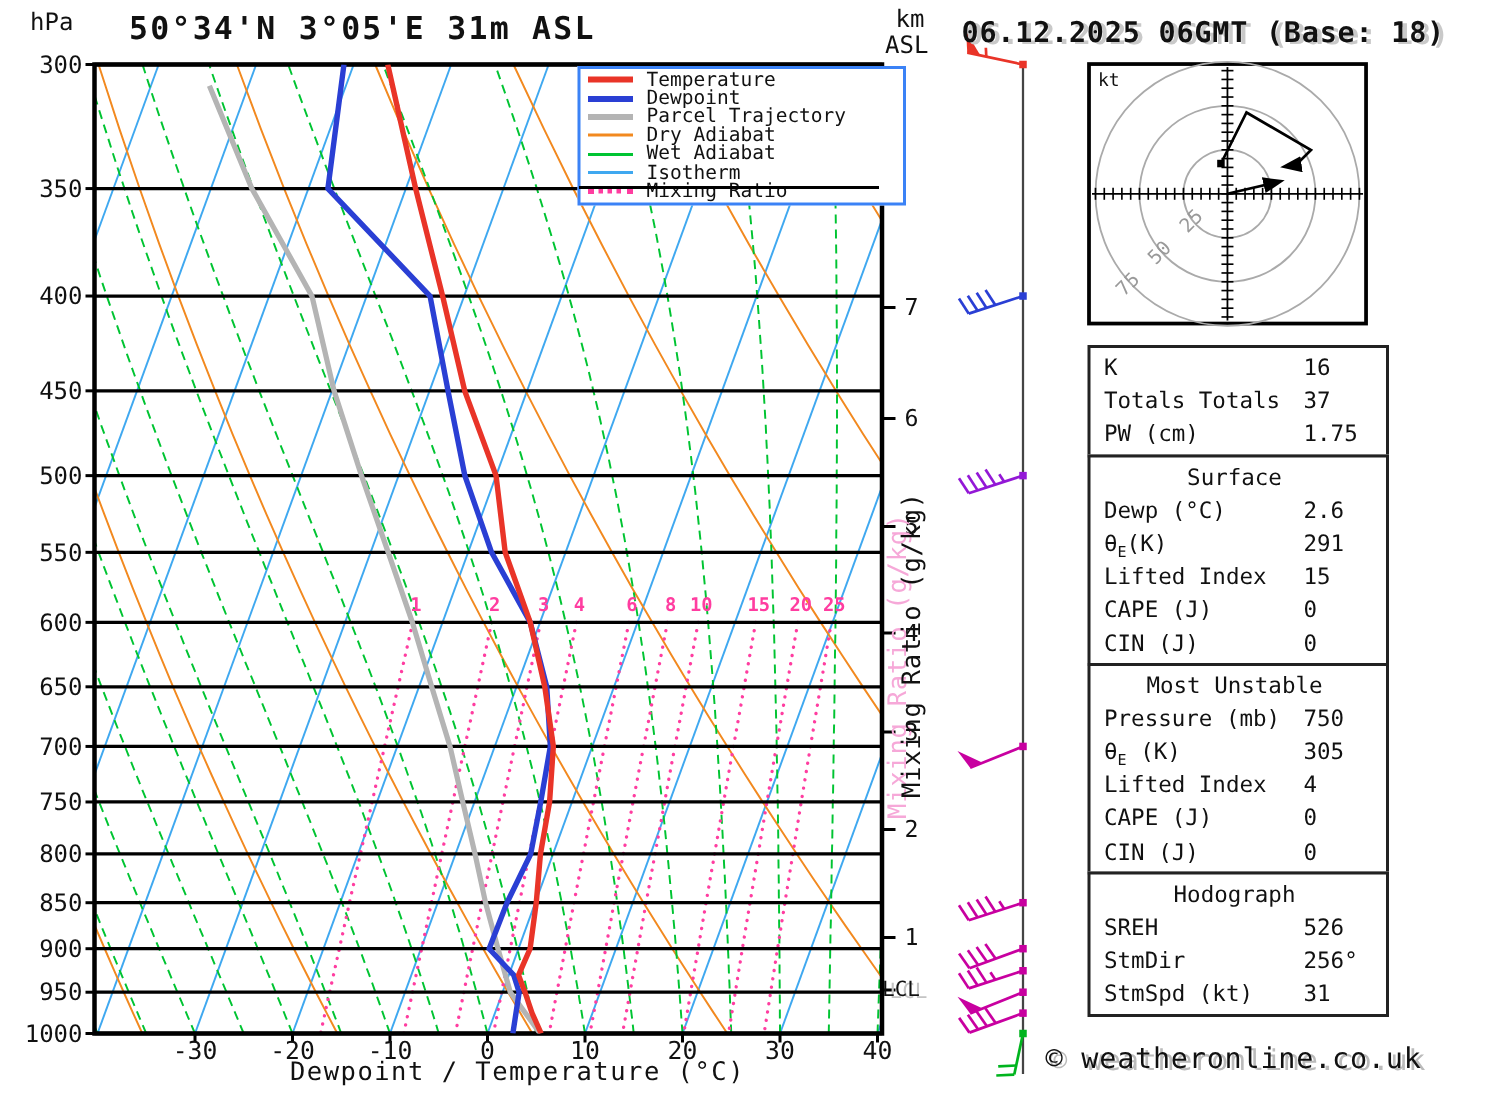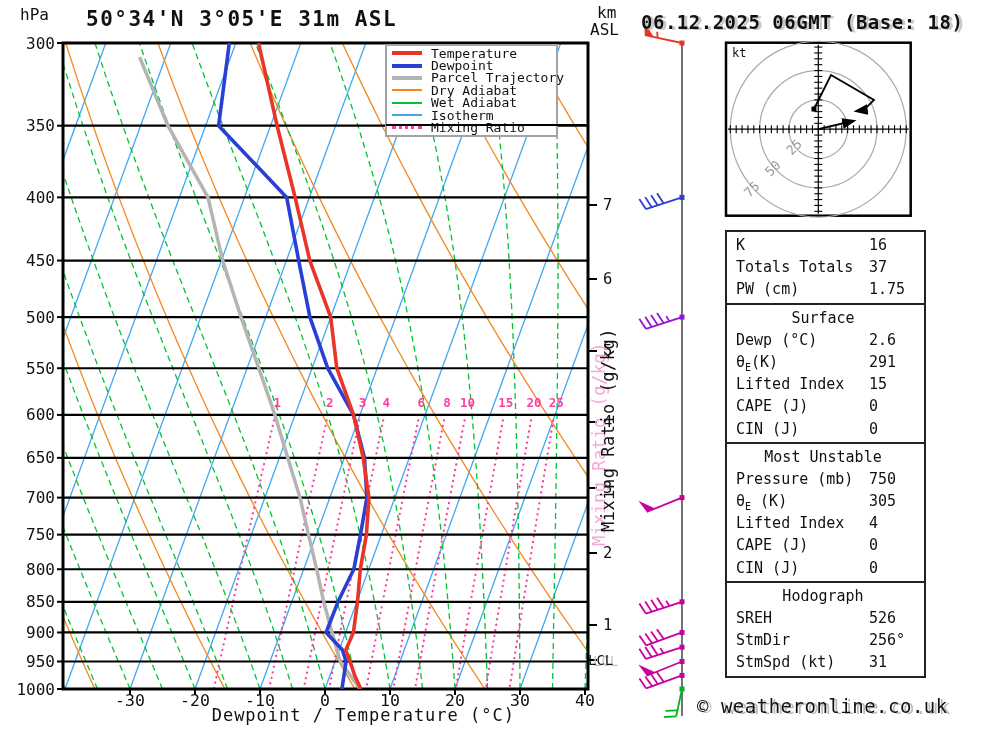--- a/index.html
+++ b/index.html
@@ -5,28 +5,28 @@
   html,body{margin:0;padding:0;background:#fff}
   .stage{position:relative;width:1000px;height:733px;background:#fff;overflow:hidden;
          font-family:"DejaVu Sans Mono",monospace;color:#111}
   .abs{position:absolute;white-space:nowrap}
   #chart{position:absolute;left:0;top:0}
   .title{left:86px;top:7px;font-size:21px;letter-spacing:1.5px;font-weight:bold}
   .hpa{left:20px;top:5px;font-size:16px}
   .km{left:597px;top:3px;font-size:16px}
   .asl{left:590px;top:20px;font-size:16px}
   .date{left:641px;top:11px;font-size:19px;font-weight:bold;letter-spacing:0.5px;text-shadow:3px 1px 0 #c9c9c9}
-  .xlabel{left:175px;top:705px;width:340px;text-align:right;font-size:17px;letter-spacing:1px}
+  .xlabel{left:175px;top:705px;width:340px;text-align:center;font-size:17px;letter-spacing:1px}
   .mixlabel{left:608px;top:430px;transform:translate(-50%,-50%) rotate(-90deg);font-size:17px;letter-spacing:0.5px}
   .mixecho{left:599px;top:444px;transform:translate(-50%,-50%) rotate(-90deg);font-size:17px;
            letter-spacing:0.5px;color:#f6a8d8}
   .lcl{left:588px;top:652px;font-size:14px;text-shadow:5px 1px 0 #c4c4c4}
   .kt{left:732px;top:46px;font-size:12px}
   .copyright{left:697px;top:695px;font-size:19px;letter-spacing:0.5px;text-shadow:3px 1px 0 #bbb}
-  .legend{left:385px;top:44px;width:173px;height:93px;border:2px solid #a3a3a3;background:#fff;
+  .legend{left:385px;top:44px;width:219px;height:93px;border:2px solid #3b82f6;background:#fff;
           box-sizing:border-box;padding:1px 0 0 3px;z-index:3}
   .lrow{display:flex;align-items:center;height:12.4px;font-size:13px;white-space:nowrap}
   .sw{width:30px;margin:0 9px 0 2px;display:inline-block;flex:none}
   .legcross{left:386px;top:124px;width:200px;height:2px;background:#000;z-index:4}
   .panel{left:725px;top:232px;width:201px;font-size:15px;z-index:2}
   .sec{border:2px solid #222;background:#fff;box-sizing:border-box;padding:2px 0 2px 9px;margin-top:-2px}
   .row{position:relative;height:22.2px;line-height:22.2px;white-space:nowrap}
   .row .val{position:absolute;left:133px}
   .sec-title{text-align:center;height:22.2px;line-height:22.2px;padding-right:14px}
   sub{font-size:10px}

